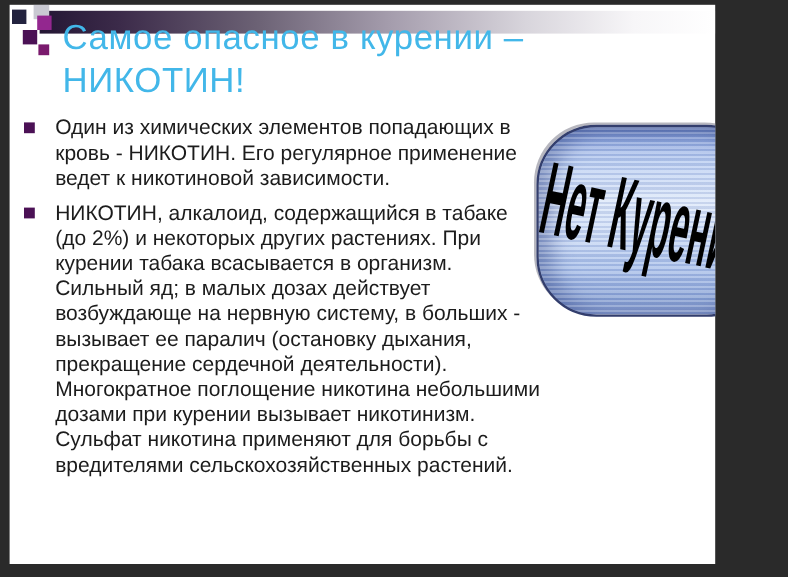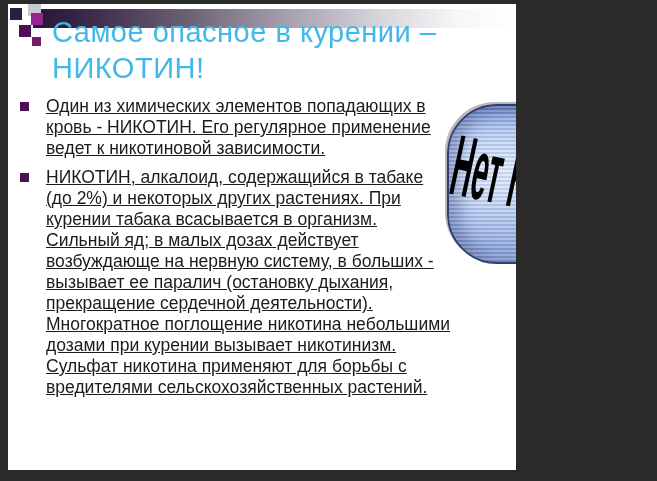--- a/index.html
+++ b/index.html
@@ -3,21 +3,21 @@
 <meta charset="utf-8">
 <style>
   html,body{margin:0;padding:0;}
   body{
     width:657px;height:481px;position:relative;overflow:hidden;
     background:#2a2a2a;
     font-family:"Liberation Sans",sans-serif;
   }
   .frame{position:absolute;inset:0;background:#2a2a2a;}
   .slide{
-    position:absolute;left:8px;top:4px;width:508px;height:466px;
+    position:absolute;left:8px;top:4px;width:588px;height:466px;
     background:#ffffff;overflow:hidden;
   }
   
   .gradient-bar{
     position:absolute;left:25px;top:5px;right:0;height:19px;
     background:linear-gradient(90deg,#241634 0%,#3c2b4a 12%,#6b6174 32%,#a59dad 52%,#d8d5dc 72%,#f7f6f8 88%,#ffffff 100%);
   }
   .sq{position:absolute;}
   .sq-navy{left:2px;top:4px;width:12px;height:12px;}
   .sq-gray{left:20px;top:0px;width:13px;height:12px;}
@@ -30,21 +30,21 @@
     font-size:29px;line-height:36px;color:#42b7e9;
     letter-spacing:0.5px;
   }
   
   .body-text{
     position:absolute;left:12px;top:92px;width:430px;
     list-style:none;margin:0;padding:0;
   }
   .body-text li{
     position:relative;padding-left:26px;margin:0 0 8px 0;
-    font-size:17.5px;line-height:21px;color:#1c1c1c;text-decoration:underline;
+    font-size:17.5px;line-height:21px;color:#1c1c1c;
   }
   .bullet-marker{
     position:absolute;left:0;top:6px;width:9px;height:9px;
     display:inline-block;
   }
   
   .sticker{
     position:absolute;left:439px;top:100px;width:192px;height:160px;
     border-radius:50px;
     border:2px solid #333e6d;

